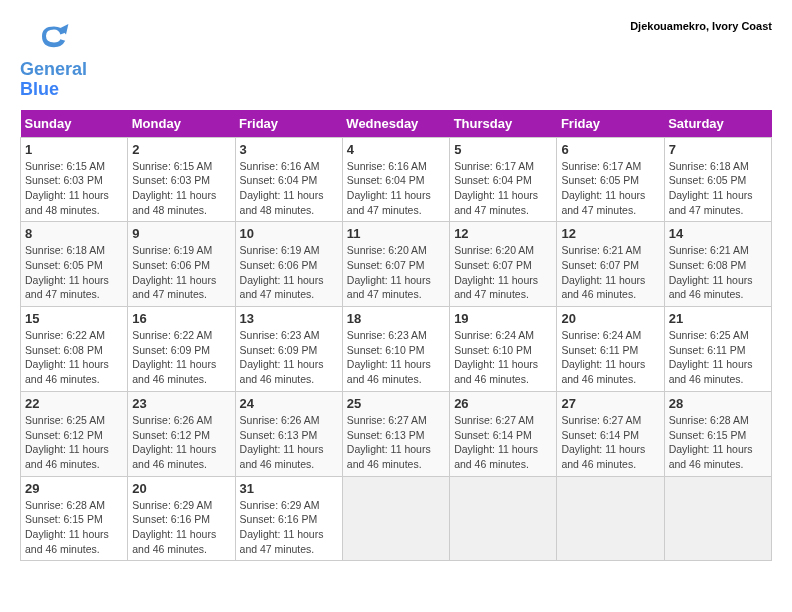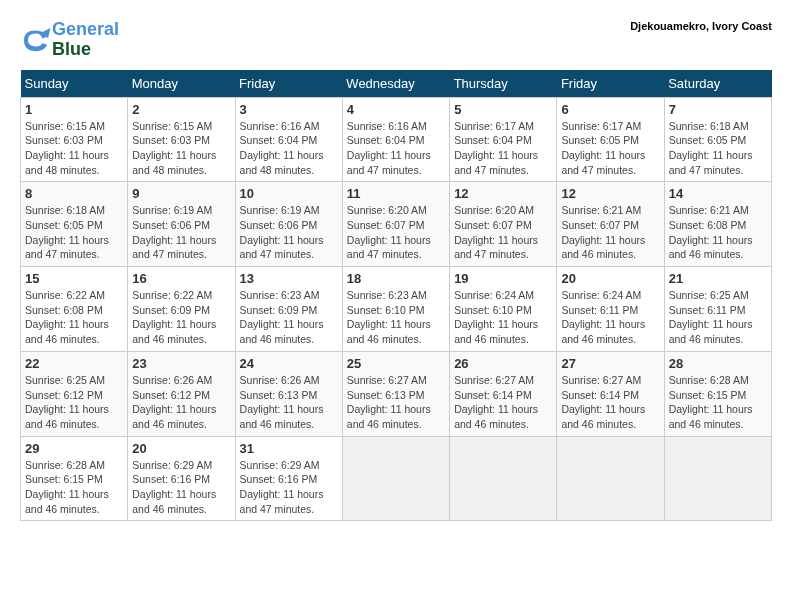--- a/index.html
+++ b/index.html
@@ -12,21 +12,22 @@
     }
     .header {
       display: flex;
       justify-content: space-between;
       align-items: flex-start;
       margin-bottom: 10px;
     }
     .logo {
       display: flex;
       align-items: center;
-      gap: 0;
+      gap: 8px;
+      flex-direction: column;
     }
     .logo-text {
       font-size: 18px;
       font-weight: bold;
       color: #333;
       line-height: 1.1;
     }
     .logo-text span {
       color: #4a90d9;
     }
@@ -46,26 +47,26 @@
       font-size: 11px;
       color: #000000;
       font-weight: bold;
     }
     table {
       width: 100%;
       border-collapse: collapse;
       font-size: 11px;
     }
     th {
-      background-color: #0c4a6e;
+      background-color: #a21caf;
       color: white;
       padding: 6px 4px;
       text-align: left;
       font-size: 13px;
-      font-weight: normal;
+      font-weight: bold;
     }
     td {
       border: 1px solid #ccc;
       vertical-align: top;
       padding: 4px;
       width: 14.28%;
       min-height: 80px;
       background: #fff;
     }
     tr:nth-child(even) td {
@@ -94,21 +95,21 @@
 <body>
 
 <div class="header">
   <div class="logo">
     <svg class="logo-icon" viewBox="0 0 40 40" xmlns="http://www.w3.org/2000/svg">
       <path d="M5 20 Q5 8 20 8 Q30 8 34 16 L28 18 Q26 12 20 12 Q10 12 10 20 Q10 28 20 28 Q26 28 28 24 L34 26 Q30 34 20 34 Q5 34 5 20Z" fill="#4a90d9"></path>
       <path d="M28 10 L38 5 L35 18 Z" fill="#4a90d9"></path>
     </svg>
     <div>
       <div class="logo-text"><span>General</span></div>
-      <div class="logo-text"><span style="color:#14532d">Blue</span></div>
+      <div class="logo-text"><span style="color:#3b82f6">Blue</span></div>
     </div>
   </div>
   <div class="title-section">
     <div class="location">Djekouamekro, Ivory Coast</div>
   </div>
 </div>
 
 <table>
   <thead>
     <tr>

